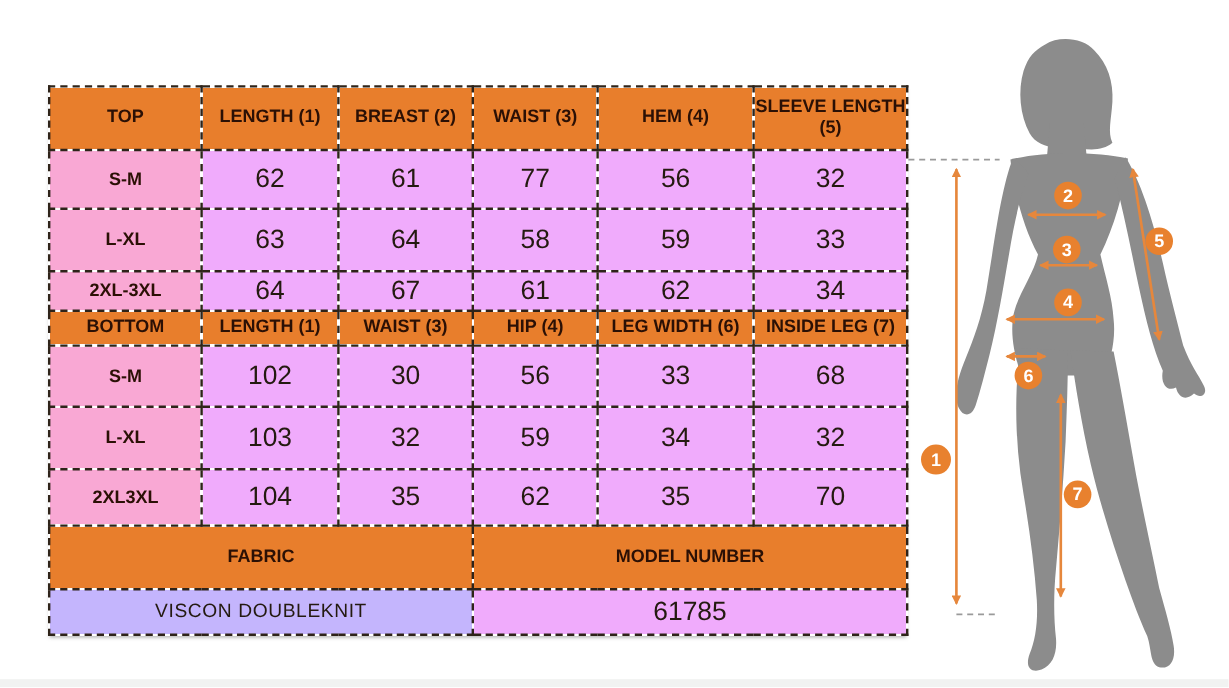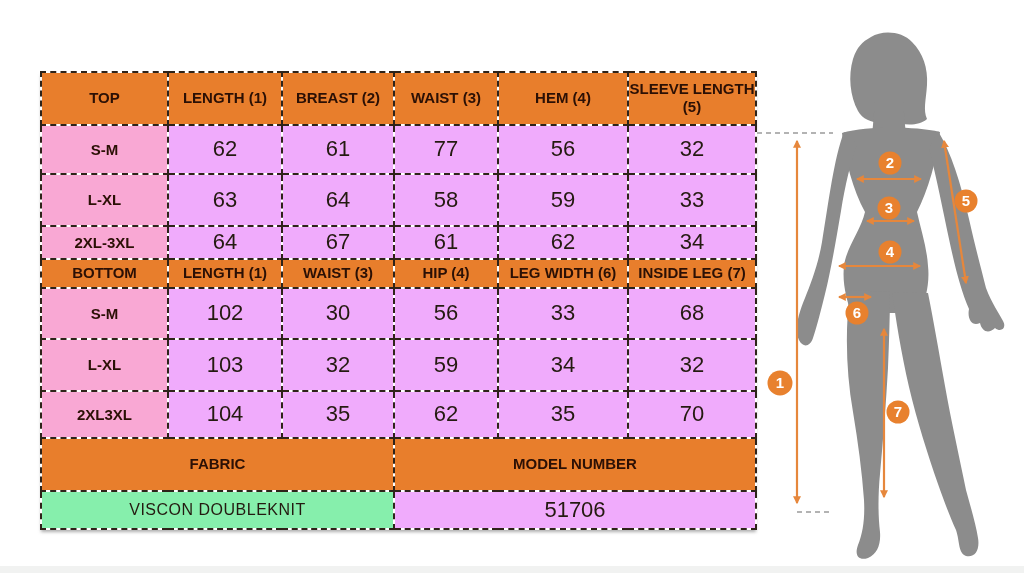--- a/index.html
+++ b/index.html
@@ -6,21 +6,21 @@
   .page{position:relative;width:1024px;height:573px;background:#ffffff;overflow:hidden;
         font-family:"Liberation Sans",sans-serif;}
   table.size-table{position:absolute;left:40px;top:71px;width:715px;height:459px;
         border-collapse:collapse;table-layout:fixed;
         box-shadow:0 3px 3px -1px rgba(110,110,110,.55);}
   table.size-table td{border:2px dashed #2e2319;text-align:center;vertical-align:middle;
         padding:0;overflow:hidden;}
   td.hdr{background:#E87E2C;color:#2b1005;font-weight:bold;font-size:15px;line-height:1.25;}
   td.cell{background:#f0abfc;color:#241a10;font-family:Liberation Sans, sans-serif;font-size:22px;}
   td.lbl{background:#f9a8d4;color:#2b1005;font-weight:bold;font-size:15px;}
-  td.fab{background:#86efac;color:#241a10;font-size:16px;letter-spacing:.5px;}
+  td.fab{background:#c4b5fd;color:#241a10;font-size:16px;letter-spacing:.5px;}
   tr.r-h1{height:51px;} tr.r-d1{height:48px;} tr.r-d2{height:50px;} tr.r-d3{height:32px;}
   tr.r-h2{height:28px;} tr.r-d4{height:50px;} tr.r-d5{height:50px;} tr.r-d6{height:46px;}
   tr.r-h3{height:51px;} tr.r-d7{height:37px;}
   .footnote{position:absolute;left:40px;top:535px;width:722px;text-align:right;
         font-size:12px;color:#474747;}
   .figure-svg{position:absolute;left:750px;top:0;width:274px;height:573px;}
   .bottom-strip{position:absolute;left:0;bottom:0;width:1024px;height:7px;background:#f1f2f1;}
   .badge-label{font-family:"Liberation Sans",sans-serif;font-size:15px;font-weight:bold;fill:#ffffff;}
 </style>
 </head>
@@ -101,21 +101,21 @@
       <td class="cell">62</td>
       <td class="cell">35</td>
       <td class="cell">70</td>
     </tr>
     <tr class="r-h3">
       <td class="hdr" colspan="3">FABRIC</td>
       <td class="hdr" colspan="3">MODEL NUMBER</td>
     </tr>
     <tr class="r-d7">
       <td class="fab" colspan="3">VISCON DOUBLEKNIT</td>
-      <td class="cell" colspan="3">51706</td>
+      <td class="cell" colspan="3">61785</td>
     </tr>
   </tbody>
     </table>
 
 
   <svg class="figure-svg" viewBox="750 0 274 573">
     <defs>
       <marker id="ah" viewBox="0 0 10 10" refX="8.5" refY="5" markerWidth="8" markerHeight="8" orient="auto-start-reverse" markerUnits="userSpaceOnUse">
         <path d="M0,0 L10,5 L0,10 z" fill="#E6873C"></path>
       </marker>

